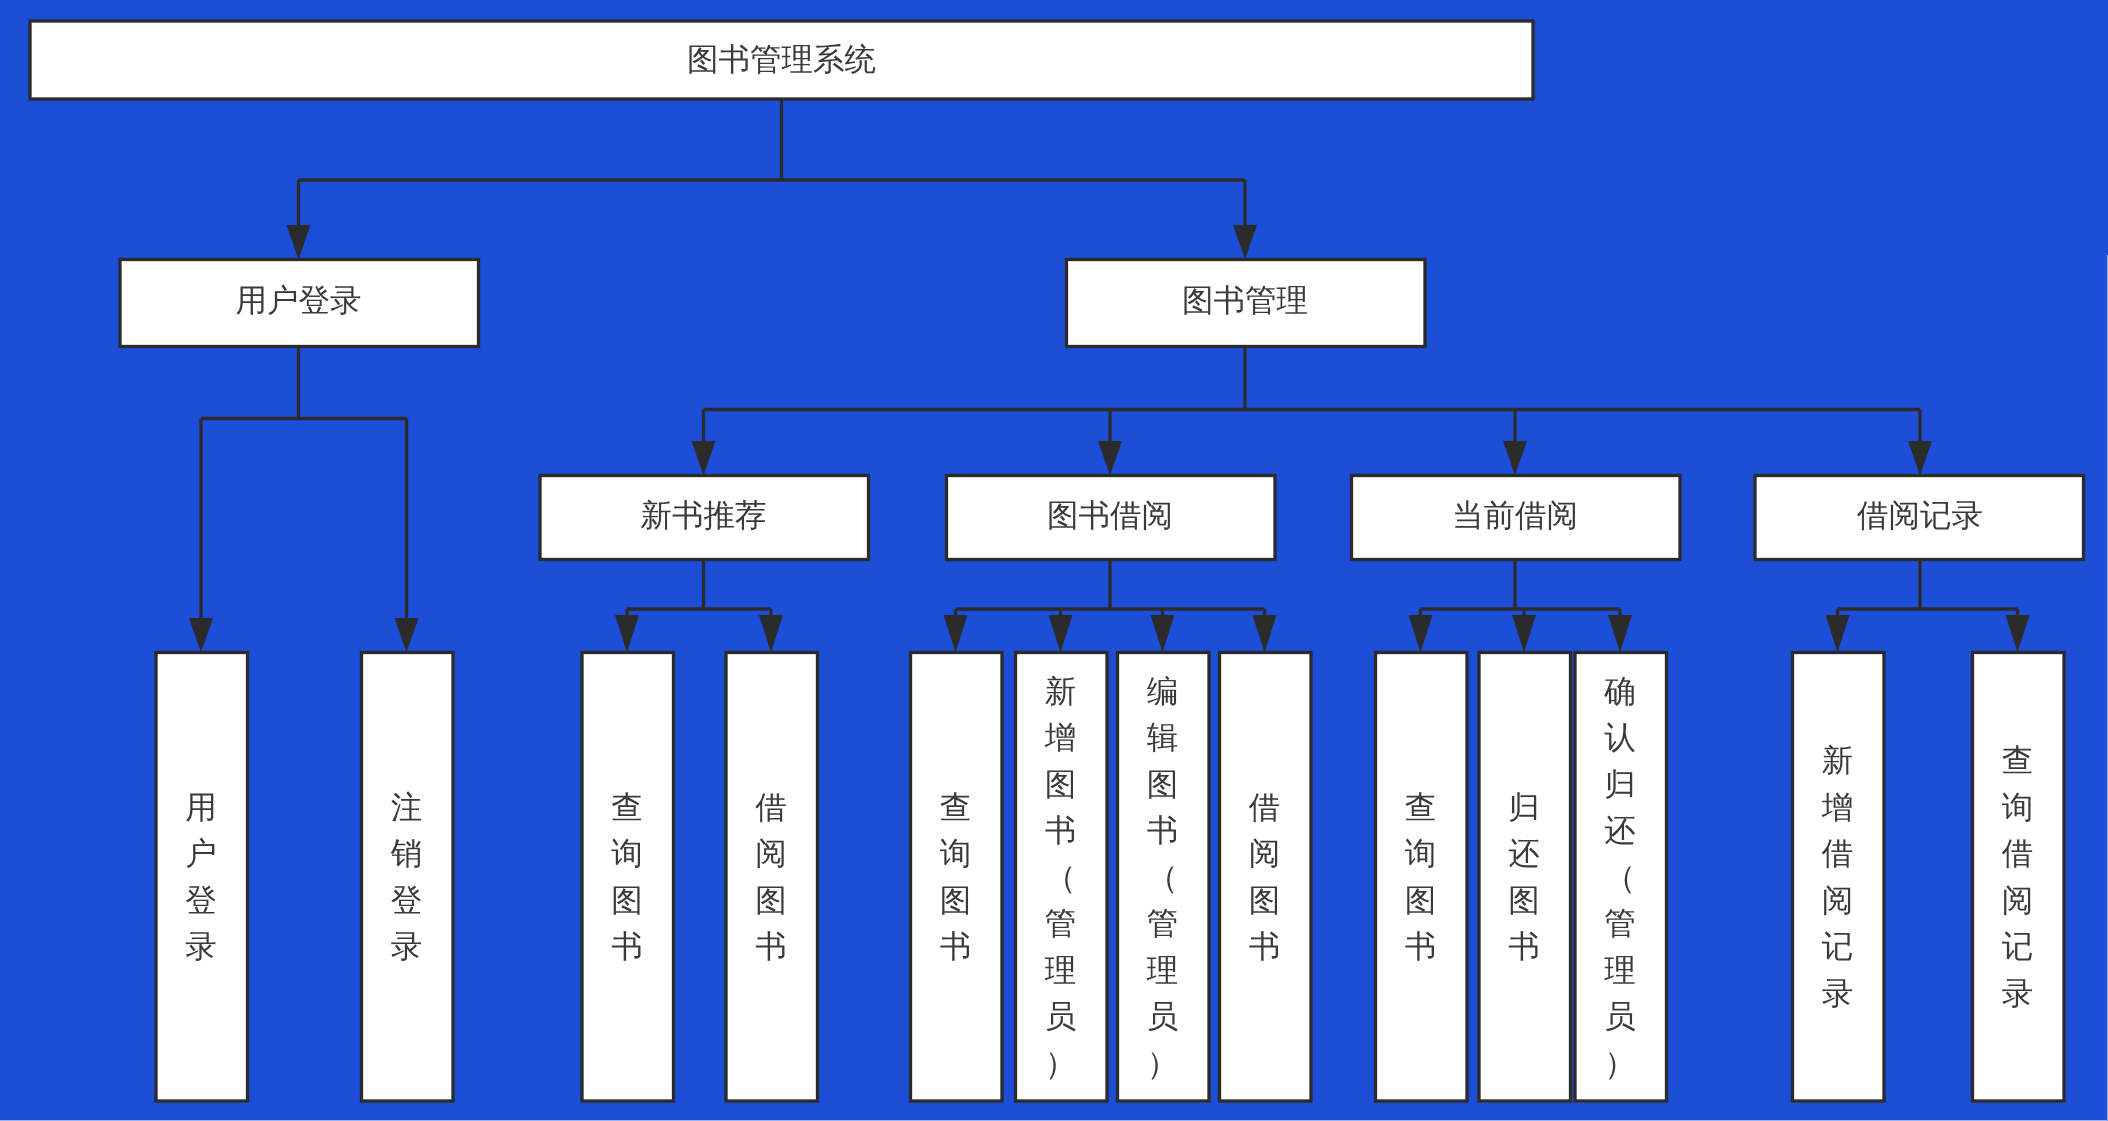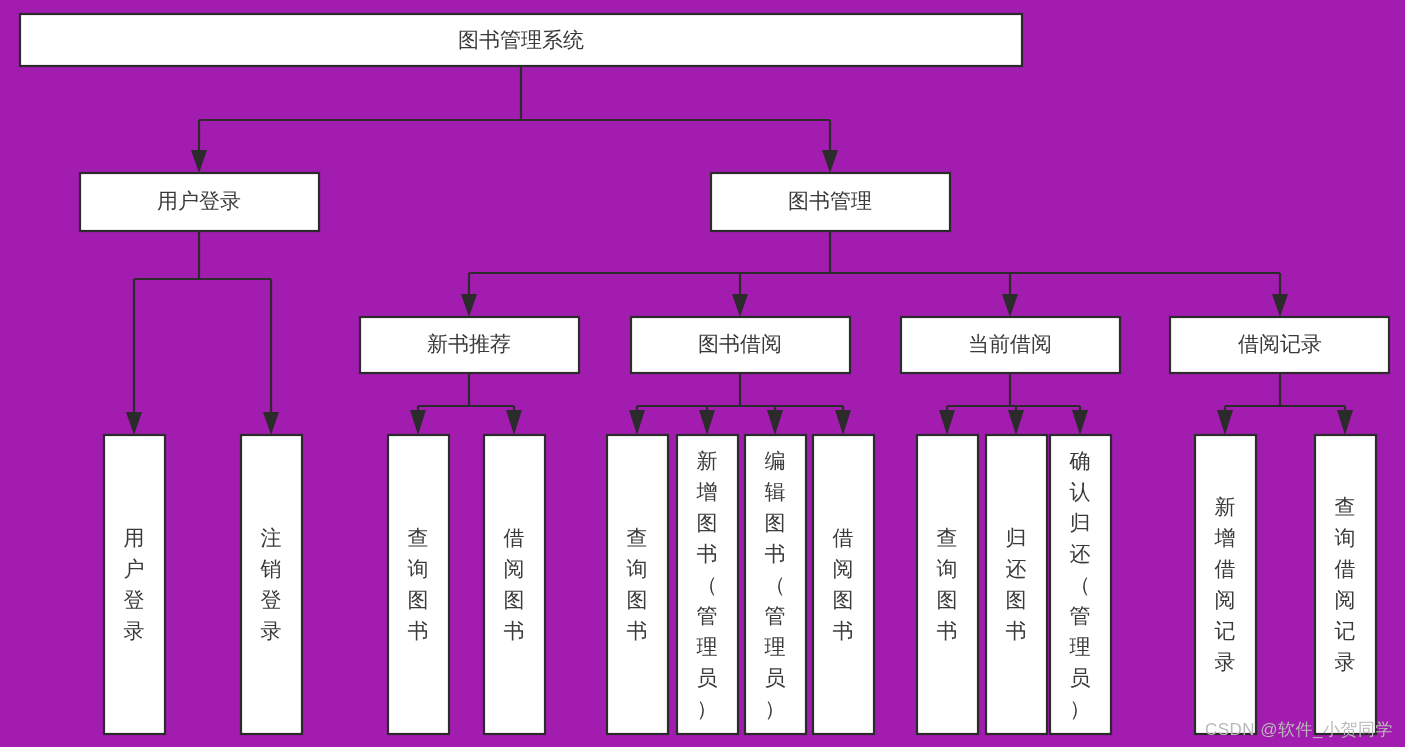--- a/index.html
+++ b/index.html
@@ -8,21 +8,21 @@
     padding: 0;
     background: #ffffff;
   }
   body {
     font-family: "Liberation Sans", "DejaVu Sans", sans-serif;
   }
   #canvas {
     position: relative;
     width: 1405px;
     height: 747px;
-    background: #a21caf;
+    background: #1d4ed8;
     overflow: hidden;
   }
   svg#diagram {
     position: absolute;
     left: 0;
     top: 0;
     width: 1405px;
     height: 747px;
   }
   .node-rect {
@@ -230,14 +230,13 @@
         <text class="node-label-v" x="1225" y="585"><tspan x="1225" y="514.32" text-anchor="middle">新</tspan><tspan x="1225" y="545.32" text-anchor="middle">增</tspan><tspan x="1225" y="576.32" text-anchor="middle">借</tspan><tspan x="1225" y="607.32" text-anchor="middle">阅</tspan><tspan x="1225" y="638.32" text-anchor="middle">记</tspan><tspan x="1225" y="669.32" text-anchor="middle">录</tspan></text>
       </g>
 
       <g>
         <rect class="node-rect" x="1345" y="435" width="61" height="299" transform="translate(-30,0)"></rect>
         <text class="node-label-v" x="1345" y="585"><tspan x="1345" y="514.32" text-anchor="middle">查</tspan><tspan x="1345" y="545.32" text-anchor="middle">询</tspan><tspan x="1345" y="576.32" text-anchor="middle">借</tspan><tspan x="1345" y="607.32" text-anchor="middle">阅</tspan><tspan x="1345" y="638.32" text-anchor="middle">记</tspan><tspan x="1345" y="669.32" text-anchor="middle">录</tspan></text>
       </g>
     </g>
   </svg>
 
-  <div class="watermark">CSDN @软件_小贺同学</div>
 </div>
 
 </body></html>

